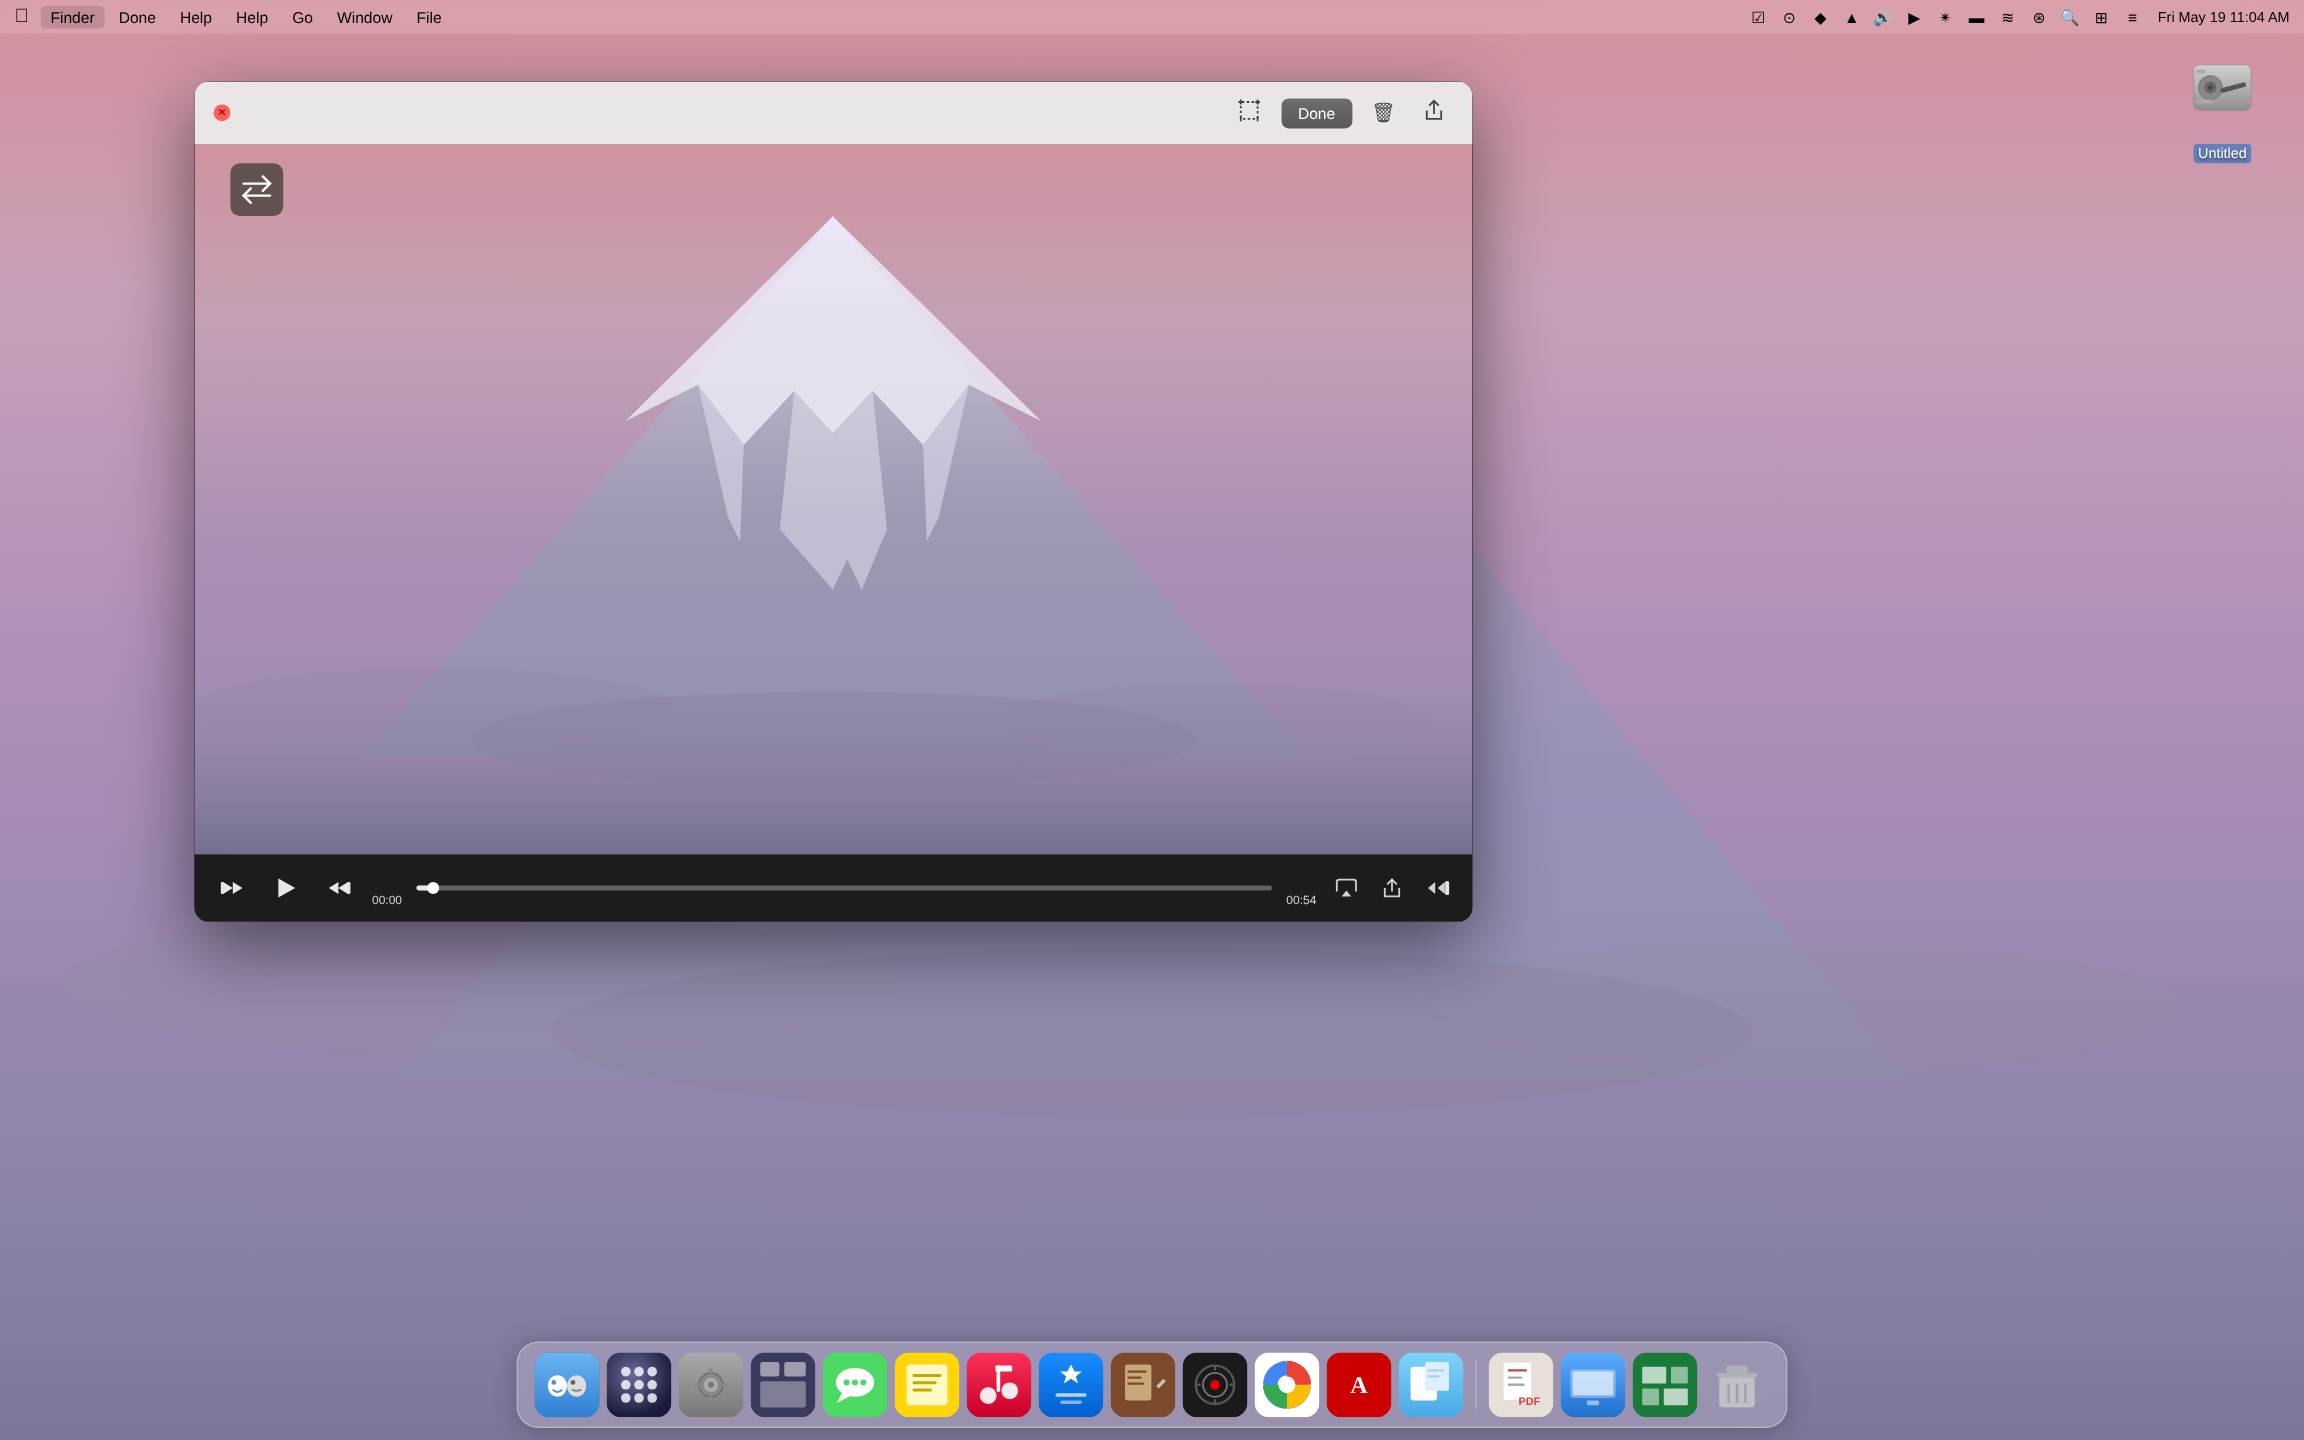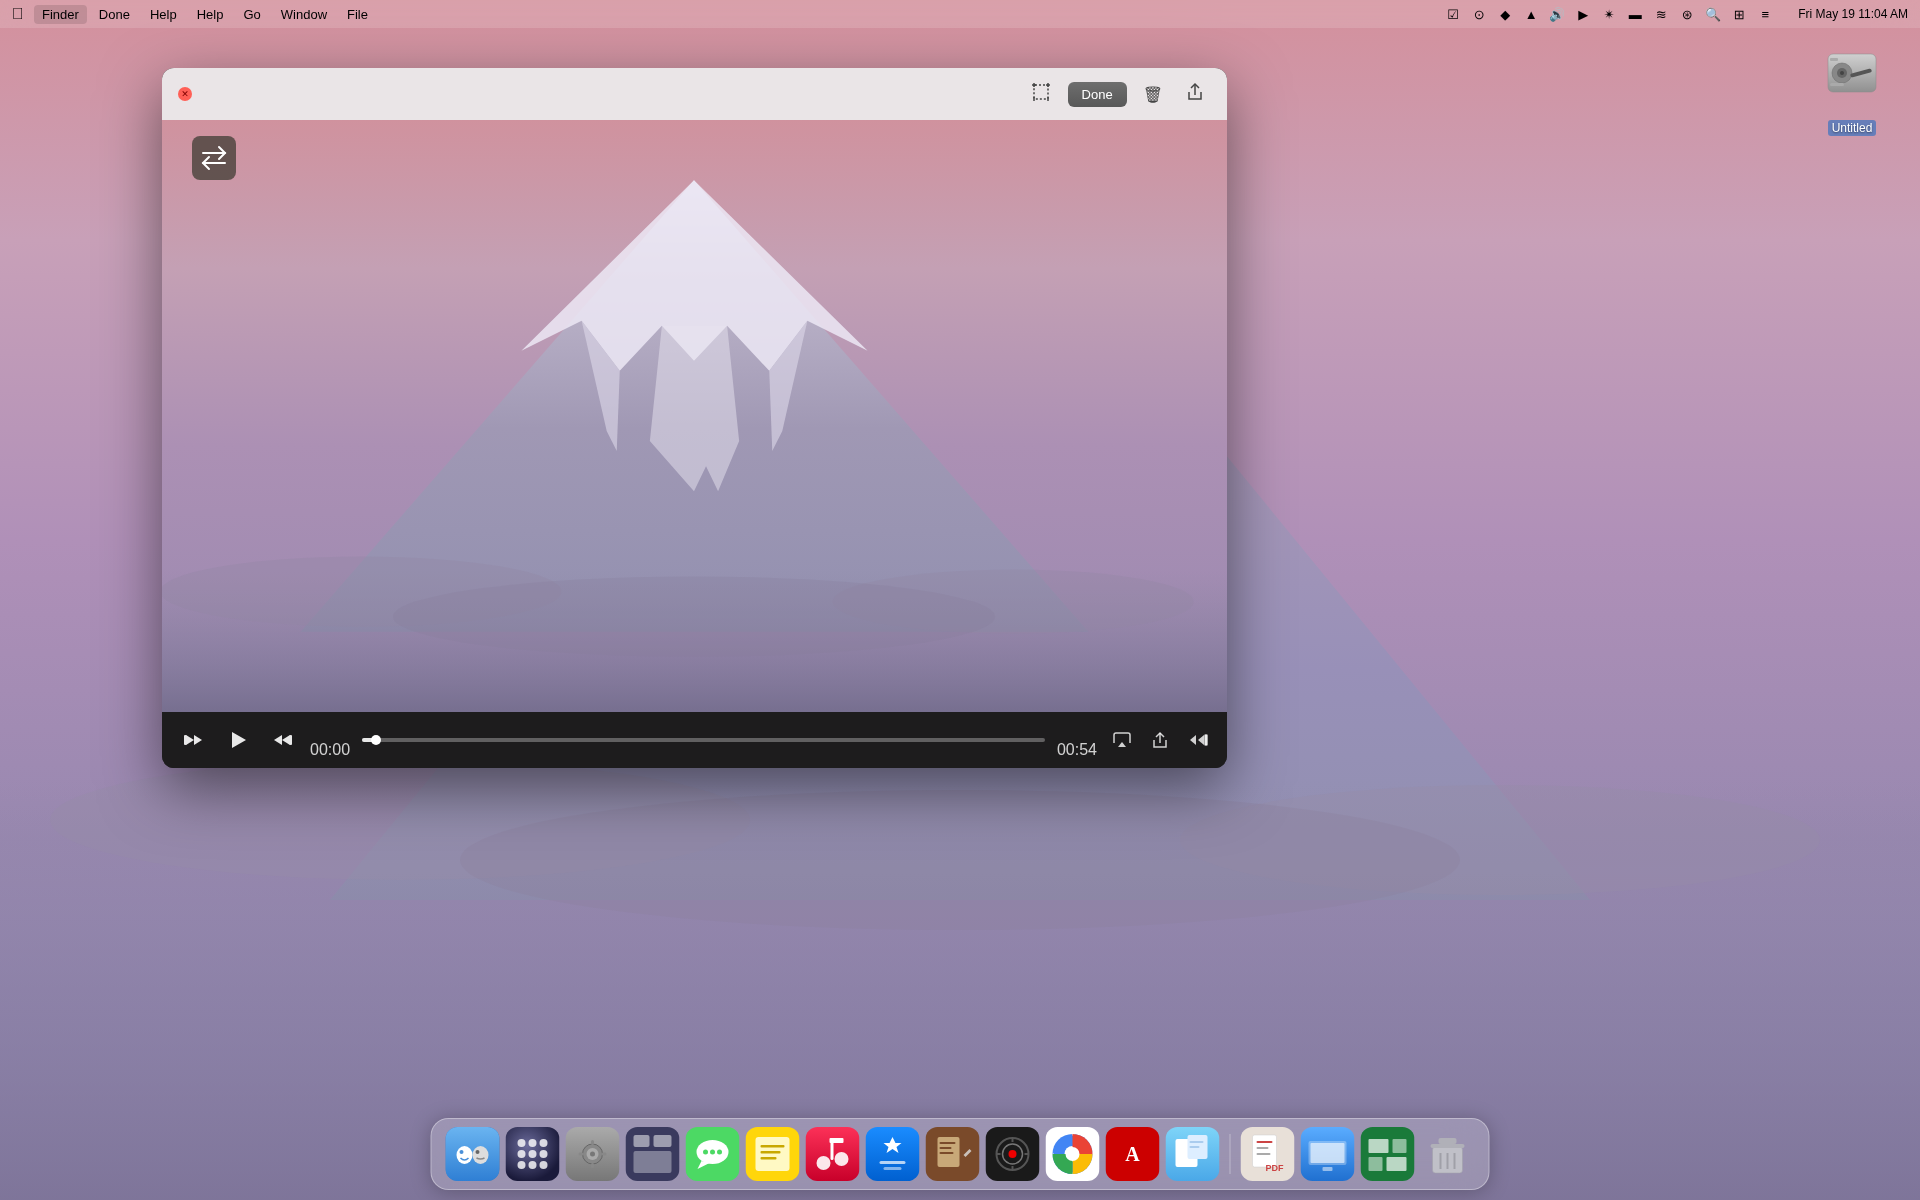--- a/index.html
+++ b/index.html
@@ -263,21 +263,21 @@
       width: 32px;
       height: 32px;
       display: flex;
       align-items: center;
       justify-content: center;
       border-radius: 4px;
       opacity: 0.9;
     }
 
     .time-label {
-      font-size: 16px;
+      font-size: 10px;
       color: rgba(255,255,255,0.8);
       font-variant-numeric: tabular-nums;
       white-space: nowrap;
       margin-top: 20px;
     }
 
     .progress-bar-container {
       flex: 1;
       height: 4px;
       background: rgba(255,255,255,0.3);
@@ -431,21 +431,21 @@
     <span class="menubar-icon">▲</span>
     <span class="menubar-icon">🔊</span>
     <span class="menubar-icon">▶</span>
     <span class="menubar-icon">✴</span>
     <span class="menubar-icon">▬</span>
     <span class="menubar-icon">≋</span>
     <span class="menubar-icon">⊛</span>
     <span class="menubar-icon">🔍</span>
     <span class="menubar-icon">⊞</span>
     <span class="menubar-icon">≡</span>
-    <span style="font-size:12px;white-space:nowrap;margin-left:16px;">Fri May 19  11:04 AM</span>
+    <span style="font-size:12px;white-space:nowrap;margin-left:4px;">Fri May 19  11:04 AM</span>
   </div>
 </div>
 
 <div class="desktop-icon" style="position:absolute;top:40px;right:28px;">
   <div class="hdd-icon">
     <svg width="64" height="64" viewBox="0 0 64 64">
       <rect x="8" y="14" width="48" height="38" rx="5" fill="url(#hddGrad)" stroke="#888" stroke-width="0.5"></rect>
       <defs>
         <linearGradient id="hddGrad" x1="0" y1="0" x2="0" y2="1">
           <stop offset="0%" stop-color="#d0d0d0"></stop>

